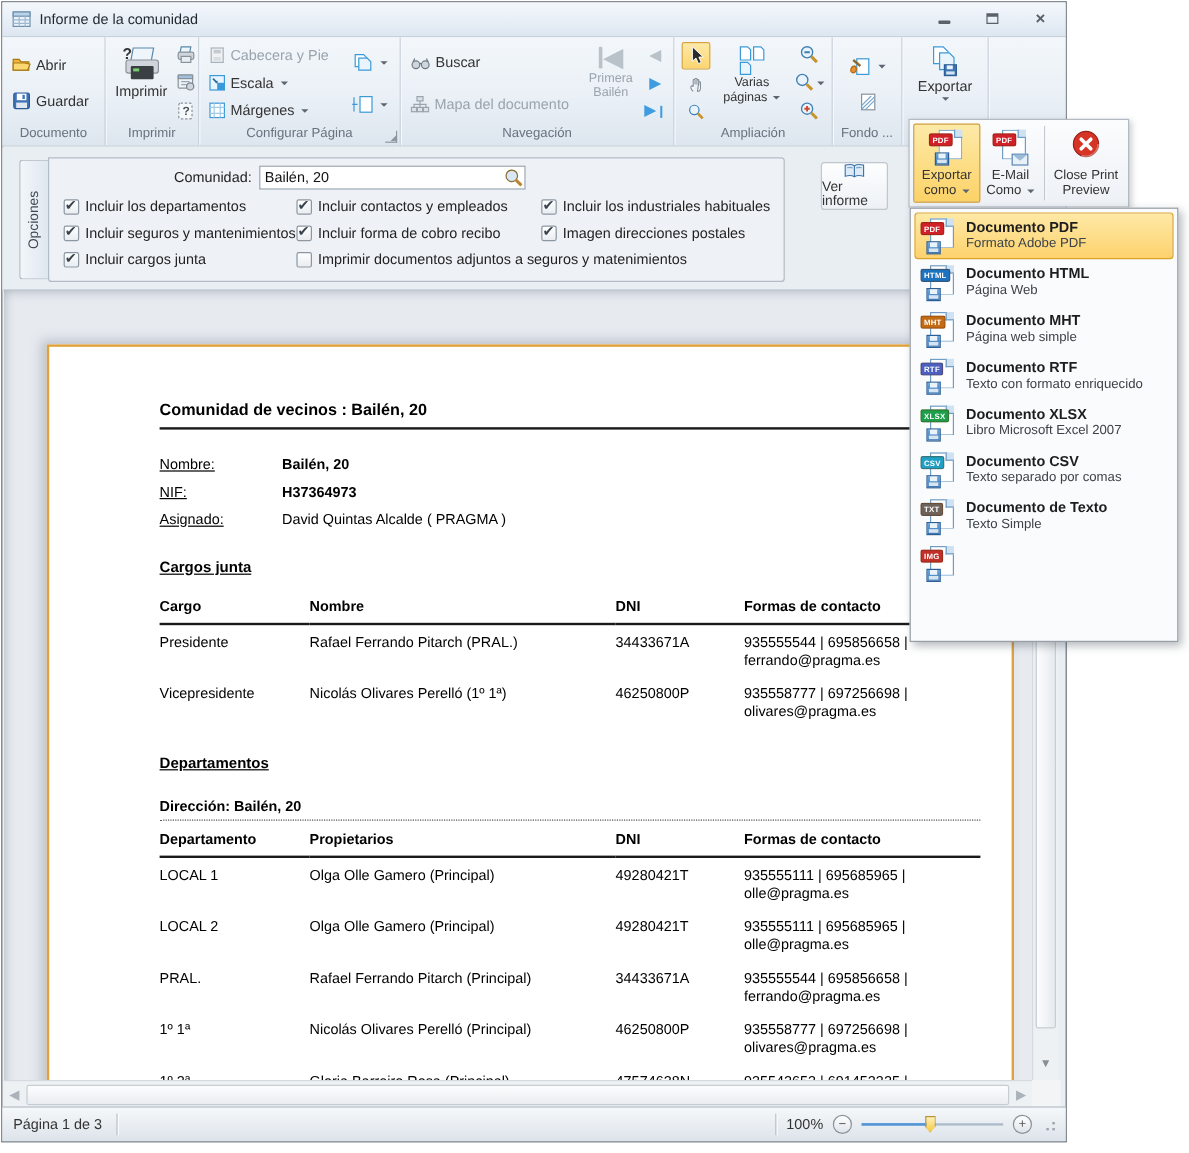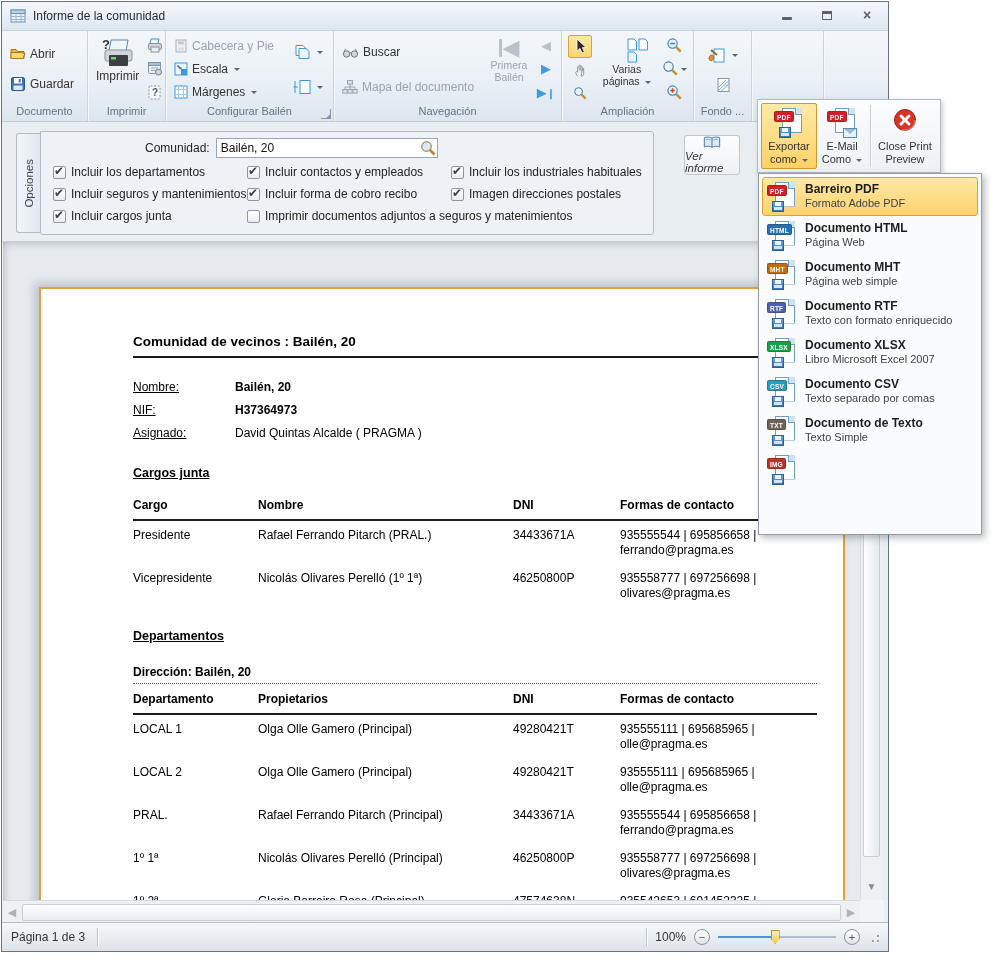--- a/index.html
+++ b/index.html
@@ -54,21 +54,21 @@
   .comrow label { font-size:12px; color:#222; margin-right:6px; }
   .comfield { position:relative; width:222px; height:20px; background:#fff; border:1px solid #9aa6b1; display:flex; align-items:center; }
   .comfield input { flex:1; border:none; outline:none; font-size:12px; font-family:inherit; padding:0 4px; color:#111; background:transparent; }
   .comfield .mag { width:18px; height:18px; flex:0 0 18px; }
   .cbgrid { display:grid; grid-template-columns:194px 204px 1fr; row-gap:8px; }
   .cbitem { display:flex; align-items:center; gap:5px; font-size:12px; color:#222; white-space:nowrap; }
   .cb { width:13px; height:13px; background:linear-gradient(#fff,#e9edf1); border:1px solid #8d97a1; border-radius:2px; position:relative; flex:0 0 13px; }
   .cb.checked::after { content:"✔"; position:absolute; left:0px; top:-3px; font-size:12px; color:#39434d; }
   .verinforme { position:absolute; left:682px; top:12px; width:56px; height:40px;
     background:linear-gradient(#fdfefe,#edf1f6); border:1px solid #c0c7cf; border-radius:3px;
-    display:flex; flex-direction:column; align-items:center; justify-content:center; font-size:11.5px; color:#333;font-style:italic; }
+    display:flex; flex-direction:column; align-items:center; justify-content:center; font-size:11.5px; color:#333; }
 
   
   .preview { position:absolute; left:1px; top:240px; width:857px; height:658px; background:#e7ebf0; overflow:hidden;
     box-shadow:inset 6px 6px 10px -6px rgba(90,100,115,.45); }
   .pagewrap { position:absolute; left:36px; top:45px; width:806px; height:1100px;
     background:#fff; border:2px solid #e2a23b; box-shadow:-5px -4px 9px rgba(110,120,135,.35); }
   .doc { padding:45px 26px 0 52px; color:#000; font-size:12px;margin-left:40px; }
   .doc .dtitle { font-size:13.5px; font-weight:bold; padding-bottom:7px; border-bottom:2px solid #1a1a1a; }
   .fields { margin-top:22px; }
   .frow { display:flex; margin-bottom:9px; }
@@ -263,21 +263,21 @@
             </div>
             <div class="rbtn-s">
               <svg width="18" height="16" viewBox="0 0 18 16">
                   <path d="M2 2 V14 M0.5 8 H5" stroke="#3a9ad9" fill="none"></path>
                   <rect x="7" y="1.5" width="10" height="13" fill="#fff" stroke="#3a9ad9"></rect>
                 </svg>
               <span class="caret"></span>
             </div>
           </div>
         </div>
-        <div class="rlabel">Configurar Bailén</div>
+        <div class="rlabel">Configurar Página</div>
         <span class="launcher"></span>
       </div>
 
       <div class="rgroup" style="width:228px">
         <div class="rbody" style="justify-content:space-between;">
           <div class="stack" style="flex:1;">
             <div class="rbtn-s">
               <svg width="17" height="16" viewBox="0 0 17 16">
                   <circle cx="4.6" cy="10" r="3.2" fill="#cfd6dd" stroke="#707a84"></circle>
                   <circle cx="12.4" cy="10" r="3.2" fill="#cfd6dd" stroke="#707a84"></circle>
@@ -324,21 +324,21 @@
                   <path d="M5 14 C3.6 12.6 2.6 10.6 3.1 9.6 c.5-.8 1.5-.5 1.9.3 V4.2 c0-1.2 1.6-1.2 1.6 0 V8 m0-4.8 c0-1.2 1.7-1.2 1.7 0 V8 m0-3.6 c0-1.1 1.6-1.1 1.6 0 V8.6 m0-2.4 c0-1 1.5-1 1.5 0 V11 c0 2-1 3-2.6 3 z" fill="#fdfdfd" stroke="#7c858e" stroke-width="0.9"></path>
                 </svg>
             </span>
             <span class="tool" style="height:20px">
               <svg width="14" height="14" viewBox="0 0 14 14">
                   <circle cx="5.6" cy="5.6" r="3.9" fill="#eaf3fb" stroke="#3c7fb5"></circle>
                   <line x1="8.6" y1="8.6" x2="12.6" y2="12.6" stroke="#c8922b" stroke-width="2.2"></line>
                 </svg>
             </span>
           </div>
-          <div class="rbtn-big" style="width:56px;align-items:flex-end;">
+          <div class="rbtn-big" style="width:56px;">
             <svg width="26" height="26" viewBox="0 0 26 26">
                 <g fill="#fff" stroke="#3a9ad9">
                   <path d="M3 2 h6 l2.5 2.5 V13 H3 z"></path>
                   <path d="M14 2 h6 l2.5 2.5 V13 h-8.5 z"></path>
                   <path d="M3 15 h6 l2.5 2.5 V25 H3 z" fill="#eaf4fc"></path>
                 </g>
               </svg>
             <span class="smallcap" style="color:#333;"><span>Varias</span><br><span>páginas</span> <span class="caret"></span></span>
           </div>
           <div class="stack" style="align-items:center; width:30px;">
@@ -376,20 +376,35 @@
           </div>
           <svg width="16" height="16" viewBox="0 0 16 16">
               <rect x="3" y="1.5" width="11" height="13" fill="#fff" stroke="#8a939c"></rect>
               <path d="M3 11 L11 3 M3 14 L14 3.5 M6 14.5 L14 6.5" stroke="#7aa7cc"></path>
             </svg>
         </div>
         <div class="rlabel">Fondo ...</div>
       </div>
 
       <div class="rgroup" style="width:72px">
+        <div class="rbody" style="justify-content:center;">
+          <div class="rbtn-big">
+            <svg width="28" height="28" viewBox="0 0 28 28">
+                <g fill="#fff" stroke="#3a9ad9">
+                  <path d="M5 2 h8 l4 4 v10 H5 z"></path>
+                  <path d="M10 7 h8 l4 4 v10 h-12 z" fill="#eaf4fc"></path>
+                </g>
+                <rect x="14" y="17" width="10" height="9" fill="#3c77b4" stroke="#2d5f96"></rect>
+                <rect x="16" y="17.5" width="5" height="3.2" fill="#eaf2fa"></rect>
+                <rect x="15.5" y="22.5" width="7" height="2.6" fill="#d7e4f1"></rect>
+              </svg>
+            <span>Exportar</span>
+            <span class="caret"></span>
+          </div>
+        </div>
         <div class="rlabel"></div>
       </div>
 
       <div style="flex:1;"></div>
     </div>
 
     <div class="optstrip">
       <div class="opttab">
           <span>Opciones</span>
         </div>
@@ -617,21 +632,21 @@
 
   <div class="exportmenu">
     <div class="mitem sel">
       <span class="docicon">
           <span class="dpage"></span>
           <span class="dfold"></span>
           <span class="dbadge" style="background: rgb(207, 33, 39);">PDF</span>
           <span class="dfloppy"></span>
         </span>
       <span class="mtxt">
-          <b>Barreiro PDF</b>
+          <b>Documento PDF</b>
           <i>Formato Adobe PDF</i>
         </span>
     </div>
     <div class="mitem">
       <span class="docicon">
           <span class="dpage"></span>
           <span class="dfold"></span>
           <span class="dbadge" style="background: rgb(29, 114, 192);">HTML</span>
           <span class="dfloppy"></span>
         </span>

